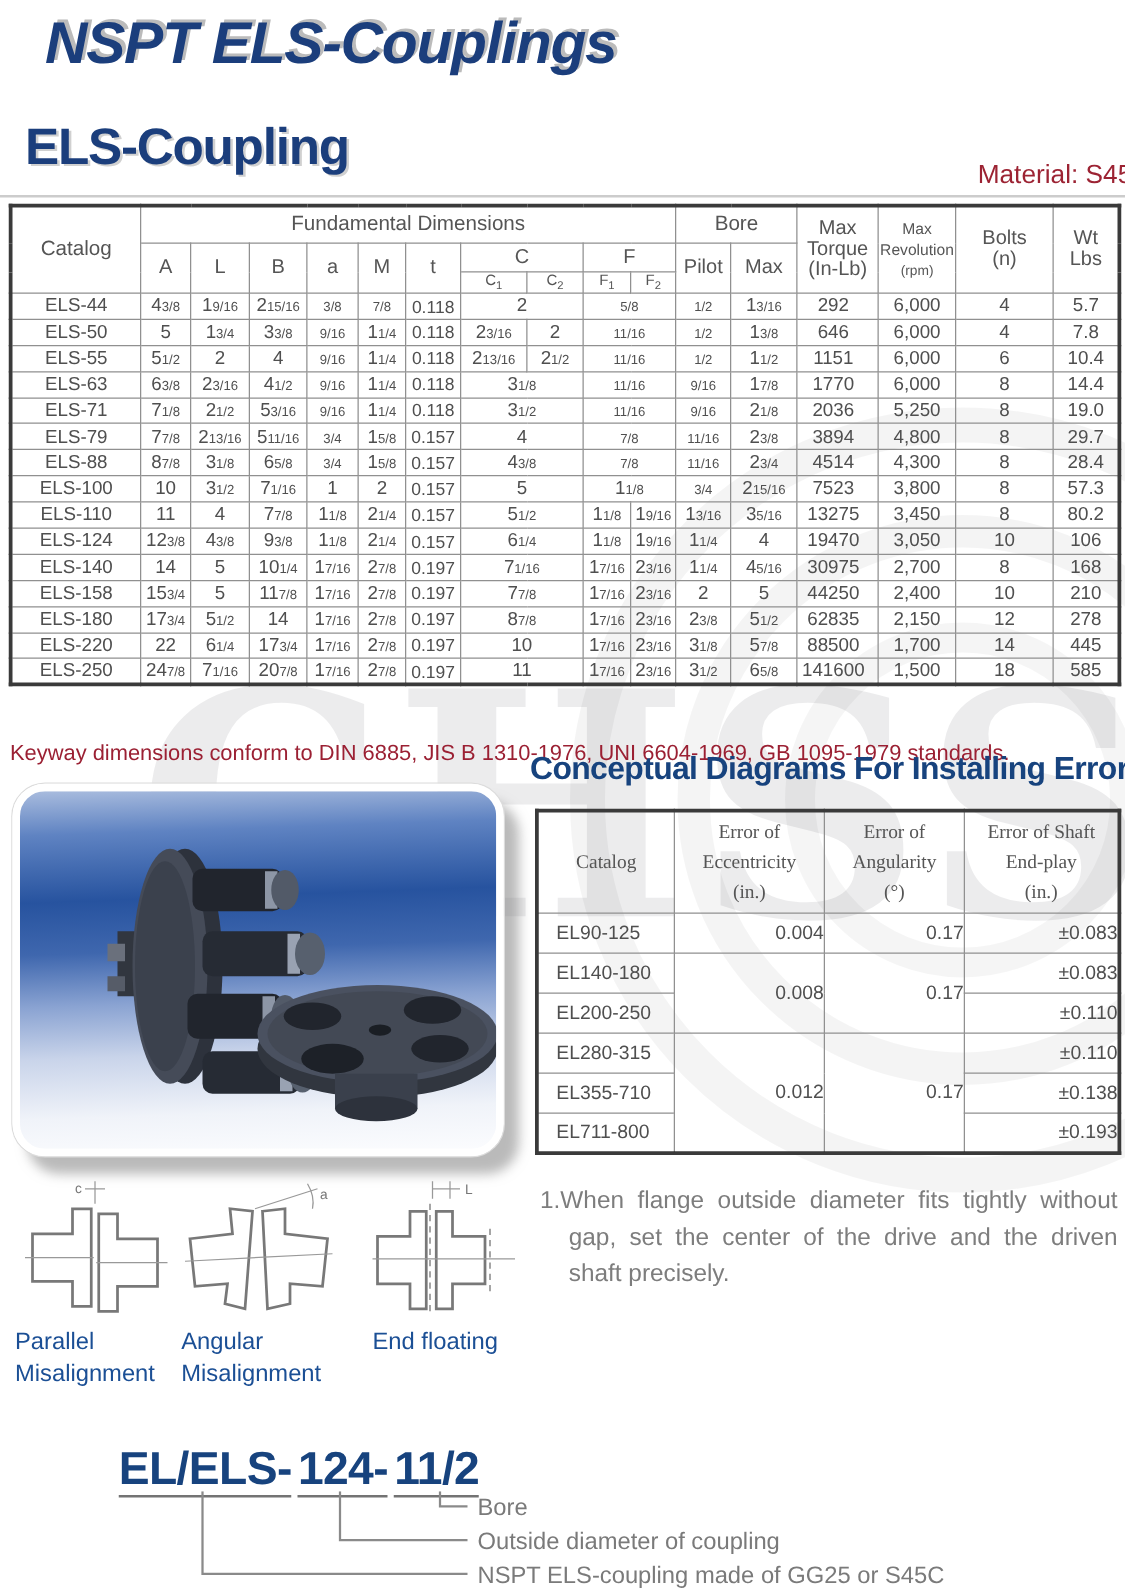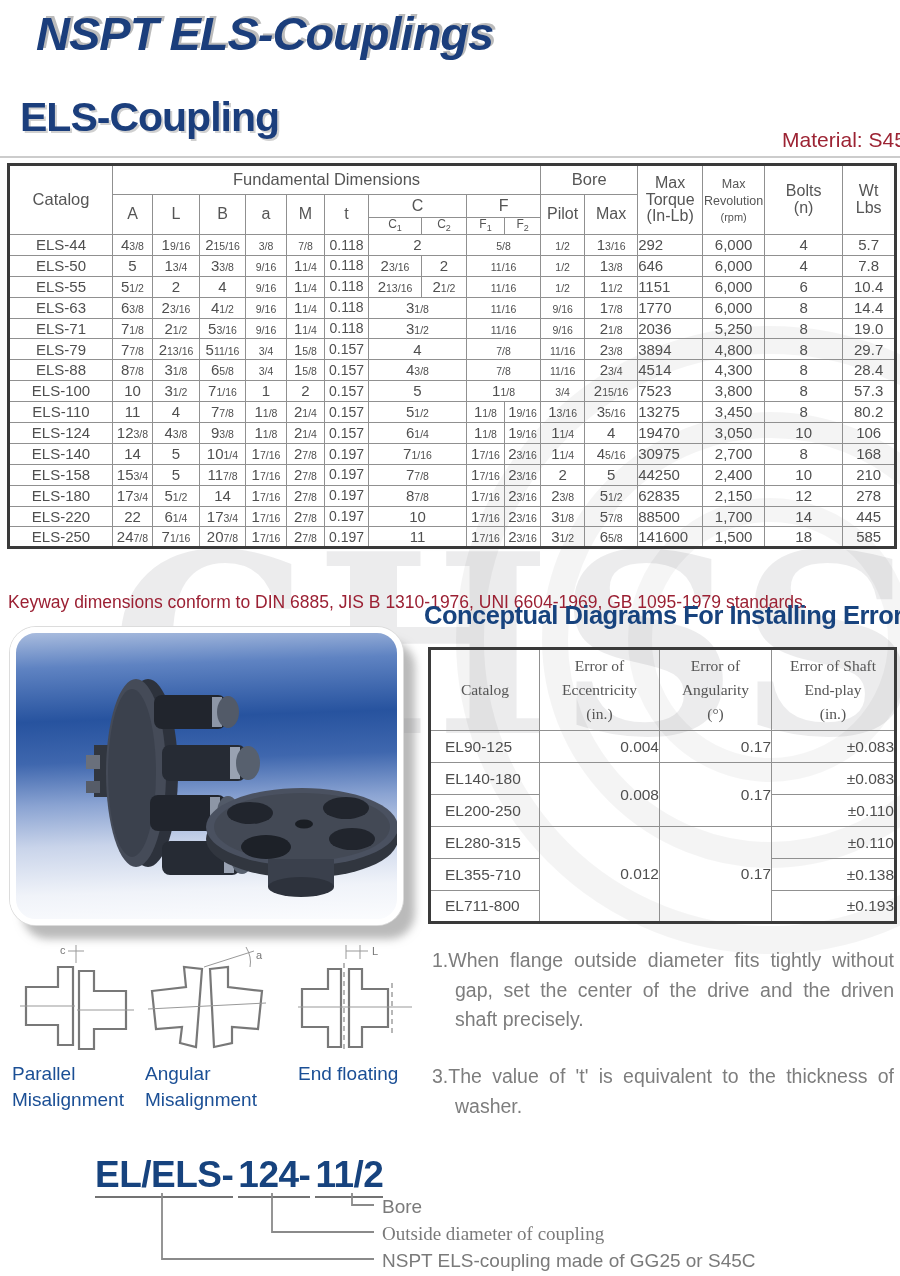--- a/index.html
+++ b/index.html
@@ -39,21 +39,21 @@
   .h-big{font-size:16.5px;}
   .h-mid{font-size:16px;}
   .h-sub{font-size:12px;}
   .h-sub sub{font-size:9px;}
   .h-small{font-size:12.5px;}
   .h-unit{font-size:11px;}
   .tr-h1{height:30px;} .tr-h2{height:23px;} .tr-h3{height:17px;}
   #main-table tbody tr{height:20.9px;}
   #main-table tbody td{font-size:15px;}
   #main-table td.c-t{font-size:14px;}
-  #main-table td.c-torque{text-align:left;padding-right:7px;}
+  #main-table td.c-torque{text-align:center;padding-right:7px;}
   .fr{font-size:10.5px;}
   
   .keyway{left:8px;top:560px;font-size:17.5px;color:#9b2033;z-index:2;margin-top:32px;}
   
   .photo{
     left:10px;top:627px;width:381px;height:286px;border:6px solid #ffffff;border-radius:26px;
     z-index:2;overflow:hidden;
     background:linear-gradient(178deg,#a9bcde 0%,#5f83c2 12%,#27539f 30%,#3f67ae 44%,#8aa3d2 58%,#c9d4ea 72%,#f0f3f9 88%,#fbfcfe 100%);
     box-shadow:0 0 0 1px #dcdcdc, 12px 14px 9px rgba(130,130,130,0.55);
   }
@@ -77,21 +77,21 @@
   .notes{left:432px;top:946px;width:462px;z-index:2;}
   .note{
     font-size:19.5px;color:#7d7d7d;text-align:justify;line-height:1.52;
     padding-left:23px;text-indent:-23px;margin:0 0 27px 0;
   }
   
   .part-code{left:95px;top:1154px;z-index:2;font-size:37px;font-weight:800;color:#17437e;letter-spacing:-0.5px;white-space:nowrap;}
   .part-code .seg{border-bottom:2px solid #737373;padding-bottom:1px;margin-right:5px;display:inline-block;line-height:1.05;}
   .leaders{left:0;top:1193px;z-index:2;}
   .part-label{left:382px;font-size:19px;color:#7a7a7a;z-index:2;white-space:nowrap;}
-  .pl-0{top:1196px;} .pl-1{top:1223px;font-family:Liberation Serif, serif;} .pl-2{top:1250px;}
+  .pl-0{top:1196px;} .pl-1{top:1223px;} .pl-2{top:1250px;}
 </style>
 </head>
 <body>
 
 <div class="abs wm-text">CHSSB</div>
 <svg class="abs wm-circles" width="460" height="660" viewBox="0 0 460 660">
   <circle cx="330" cy="340" r="300" fill="none" stroke="rgba(0,0,0,0.045)" stroke-width="28"></circle>
   <circle cx="330" cy="340" r="215" fill="none" stroke="rgba(0,0,0,0.045)" stroke-width="26"></circle>
   <circle cx="330" cy="340" r="130" fill="none" stroke="rgba(0,0,0,0.04)" stroke-width="24"></circle>
 </svg>
@@ -552,21 +552,20 @@
     <line x1="64" y1="2" x2="64" y2="16" stroke="#999" stroke-width="1"></line>
     <text x="76" y="12" font-size="11" fill="#777">L</text>
   </svg>
   <div class="diag-label" style="left:4px;top:118px"><span>Parallel</span><br><span>Misalignment</span></div>
   <div class="diag-label" style="left:137px;top:118px"><span>Angular</span><br><span>Misalignment</span></div>
   <div class="diag-label" style="left:290px;top:118px"><span>End floating</span></div>
 </div>
 
 <div class="abs notes">
   <p class="note">1.When flange outside diameter fits tightly without gap, set the center of the drive and the driven shaft precisely.</p>
-  <p class="note">3.The value of 't' is equivalent to the thickness of washer.</p>
 </div>
 
 <div class="abs part-code">
   <span class="seg">EL/ELS-</span><span class="seg">124-</span><span class="seg">11/2</span>
 </div>
 <svg class="abs leaders" width="900" height="83" viewBox="0 0 900 83">
   <g stroke="#8a8a8a" stroke-width="1.8" fill="none">
     <path d="M352,0 V12 H374"></path>
     <path d="M272,0 V39 H374"></path>
     <path d="M162,0 V66 H374"></path>

